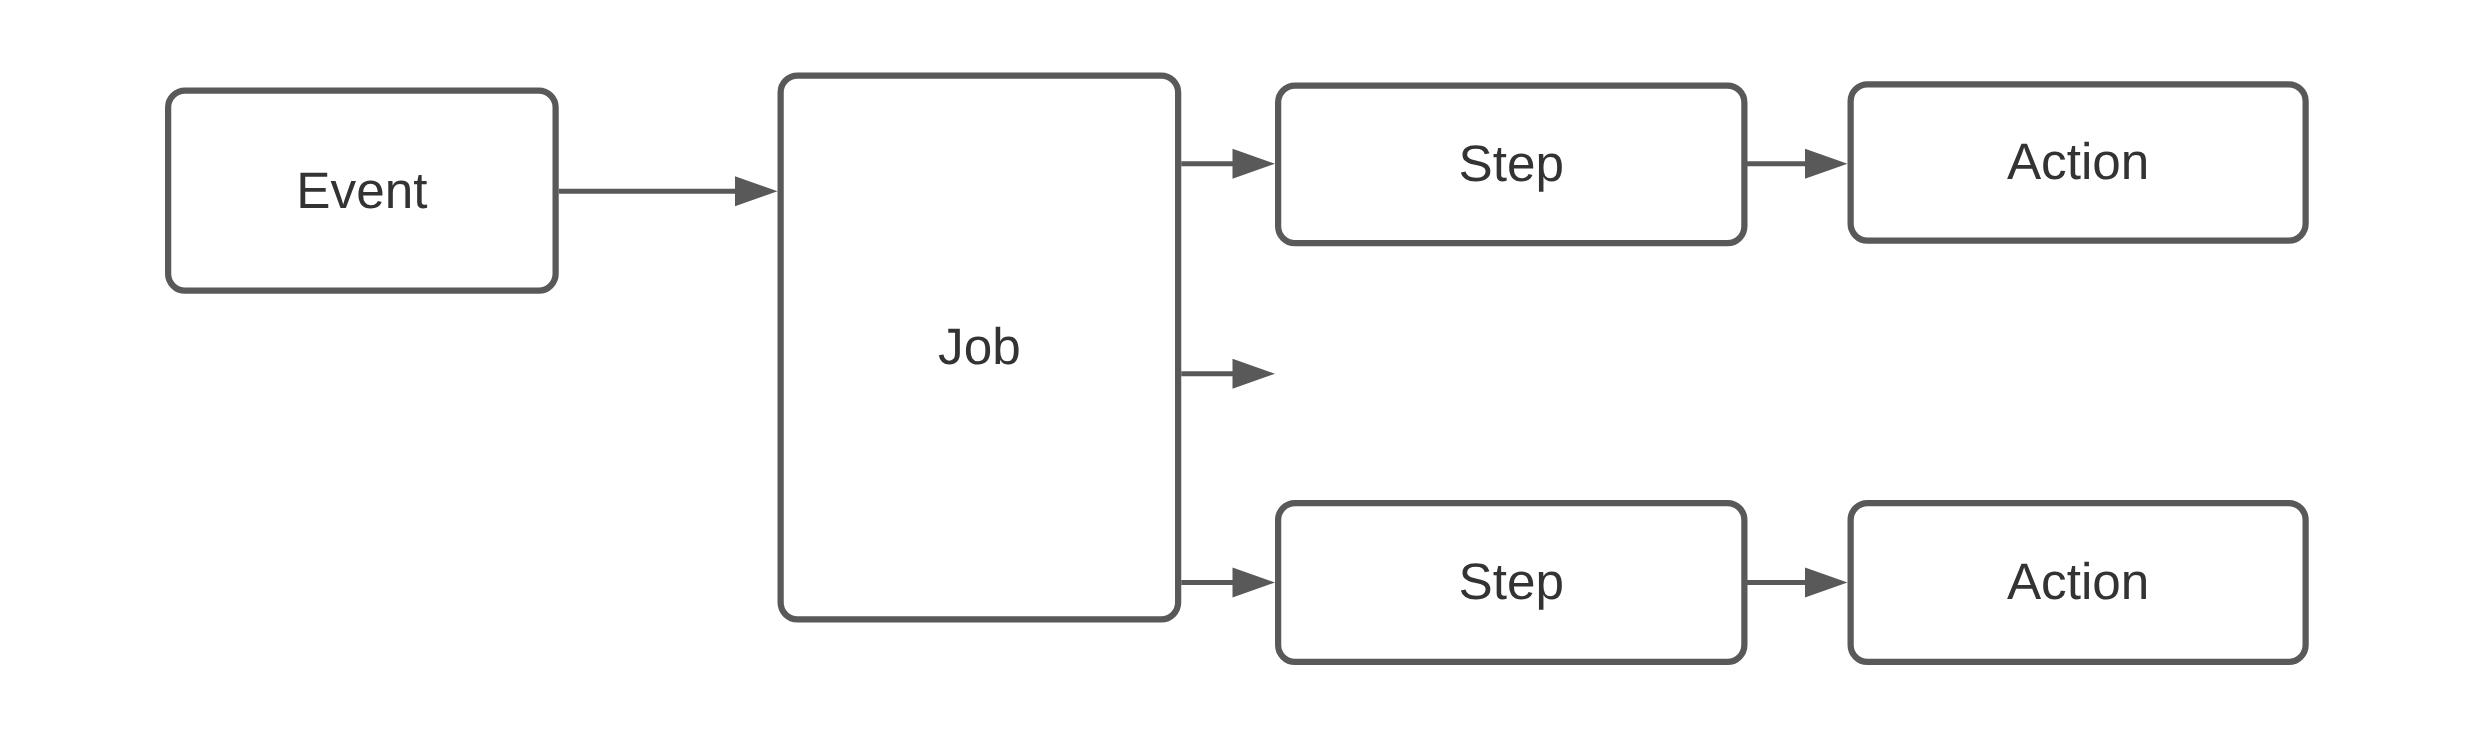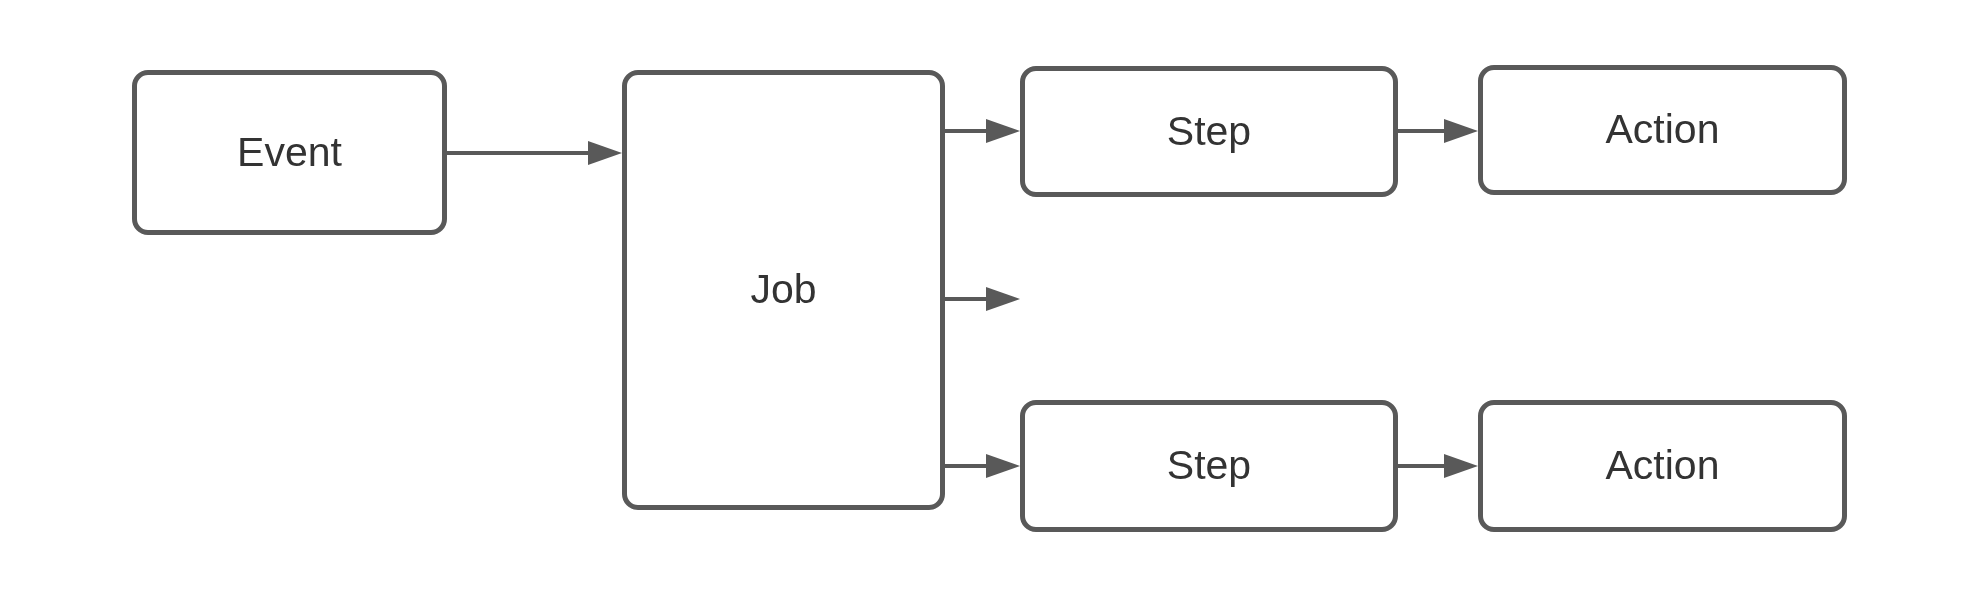--- a/index.html
+++ b/index.html
@@ -67,21 +67,21 @@
         <polygon points="1478,131 1444,119 1444,143" fill="#595959"></polygon>
       </g>
       <g>
         <line x1="1397" y1="466" x2="1450" y2="466" stroke="#595959" stroke-width="4"></line>
         <polygon points="1478,466 1444,454 1444,478" fill="#595959"></polygon>
       </g>
     </svg>
 <div class="node" style="left: 132px; top: 70px; width: 315px; height: 165px; border-color: rgb(89, 89, 89); background: rgb(255, 255, 255);">
       <span class="label" style="color: rgb(51, 51, 51);">Event</span>
     </div>
-    <div class="node" style="left: 622px; top: 70px; width: 323px; height: 440px; border-color: rgb(89, 89, 89); background: rgb(255, 255, 255);">
+    <div class="node" style="left: 622px; top: 58px; width: 323px; height: 440px; border-color: rgb(89, 89, 89); background: rgb(255, 255, 255);">
       <span class="label" style="color: rgb(51, 51, 51);">Job</span>
     </div>
     <div class="node" style="left: 1020px; top: 66px; width: 378px; height: 131px; border-color: rgb(89, 89, 89); background: rgb(255, 255, 255);">
       <span class="label" style="color: rgb(51, 51, 51);">Step</span>
     </div>
     <div class="node" style="left: 1020px; top: 400px; width: 378px; height: 132px; border-color: rgb(89, 89, 89); background: rgb(255, 255, 255);">
       <span class="label" style="color: rgb(51, 51, 51);">Step</span>
     </div>
     <div class="node" style="left: 1478px; top: 65px; width: 369px; height: 130px; border-color: rgb(89, 89, 89); background: rgb(255, 255, 255);">
       <span class="label" style="color: rgb(51, 51, 51);">Action</span>

